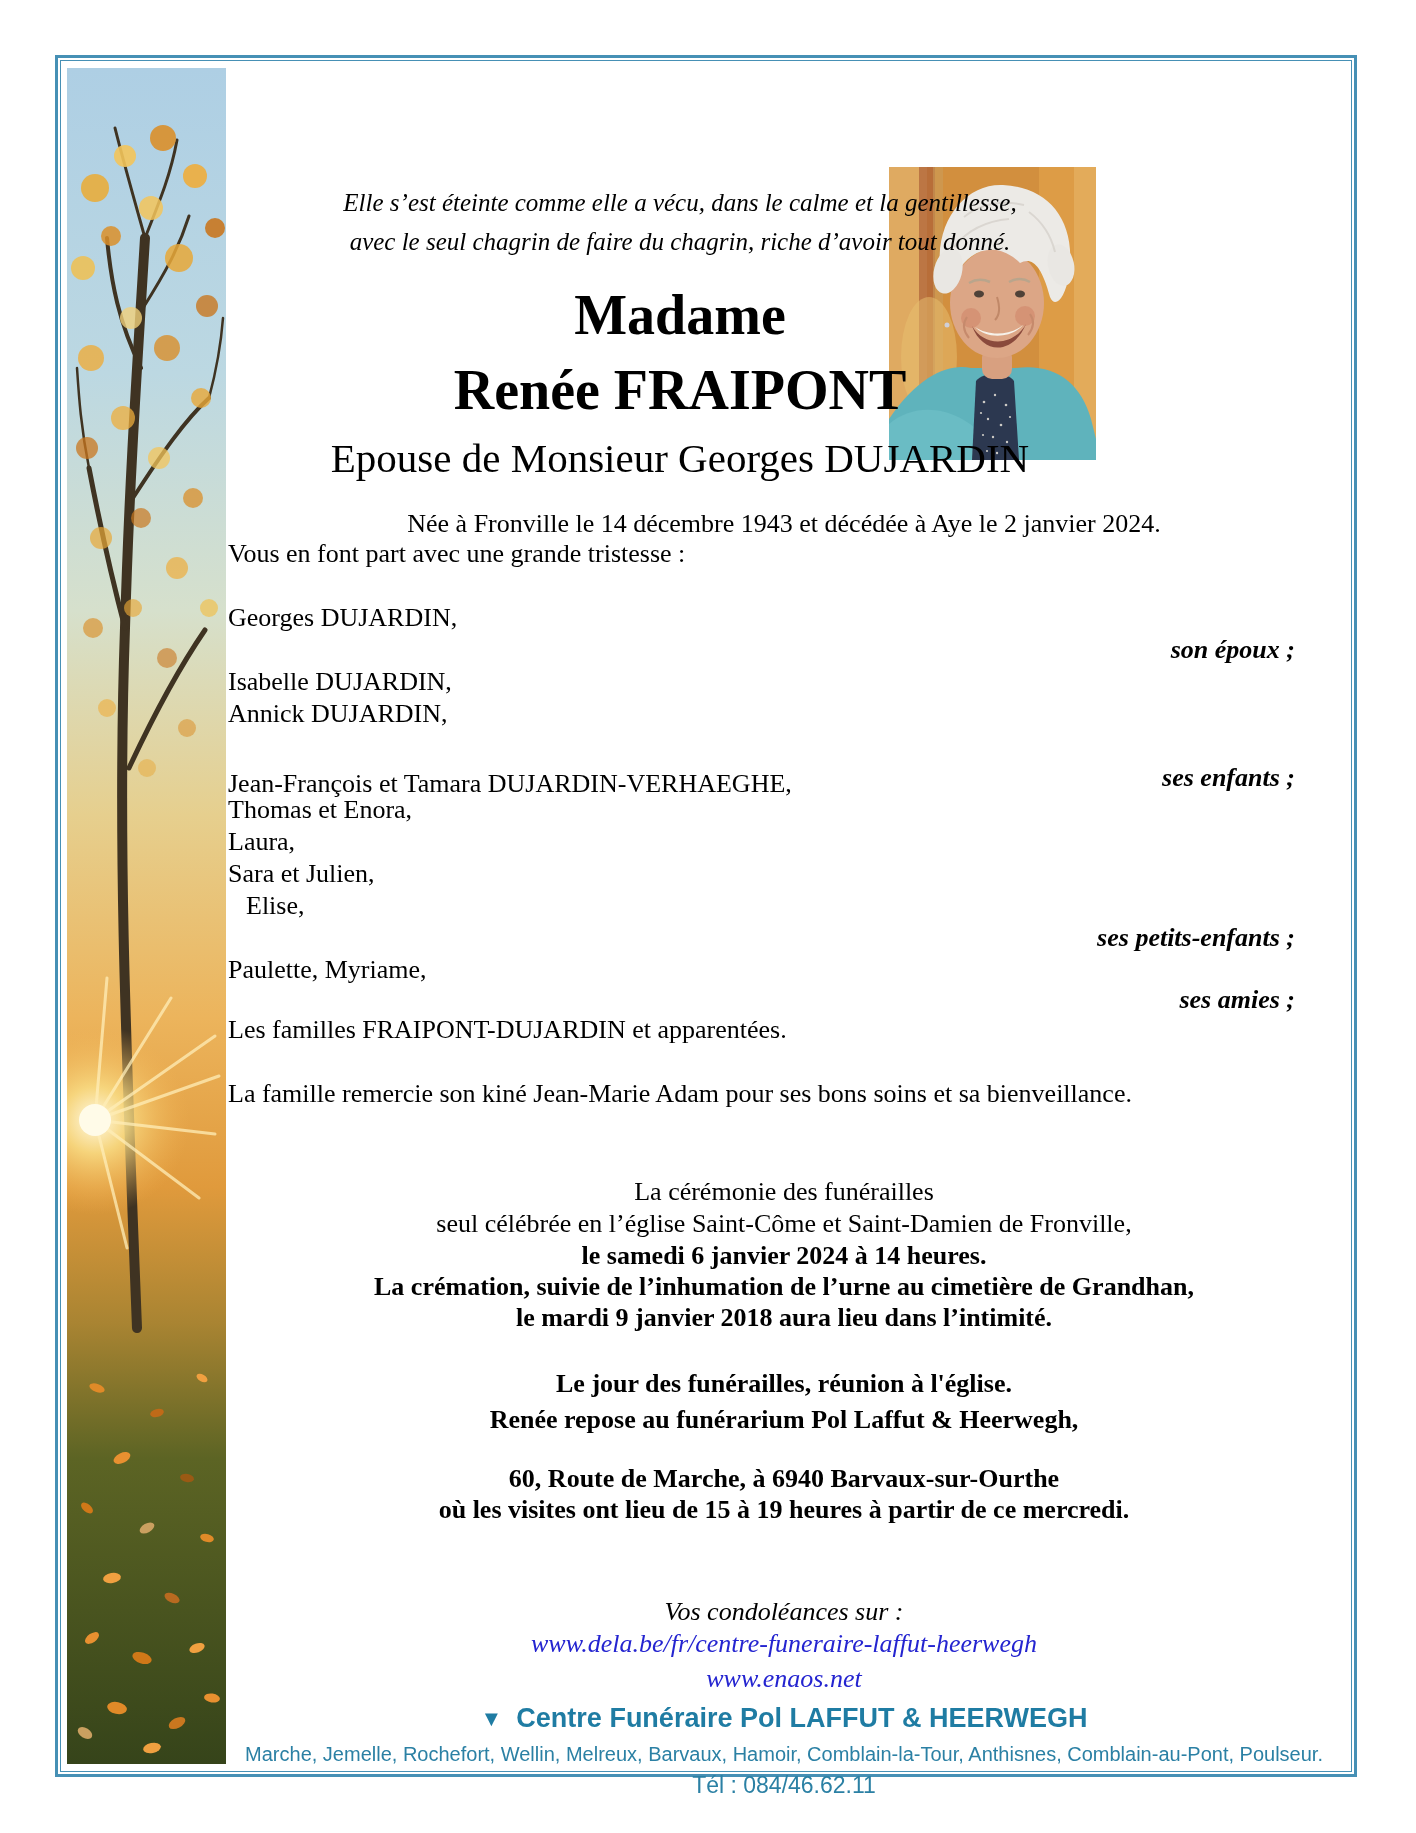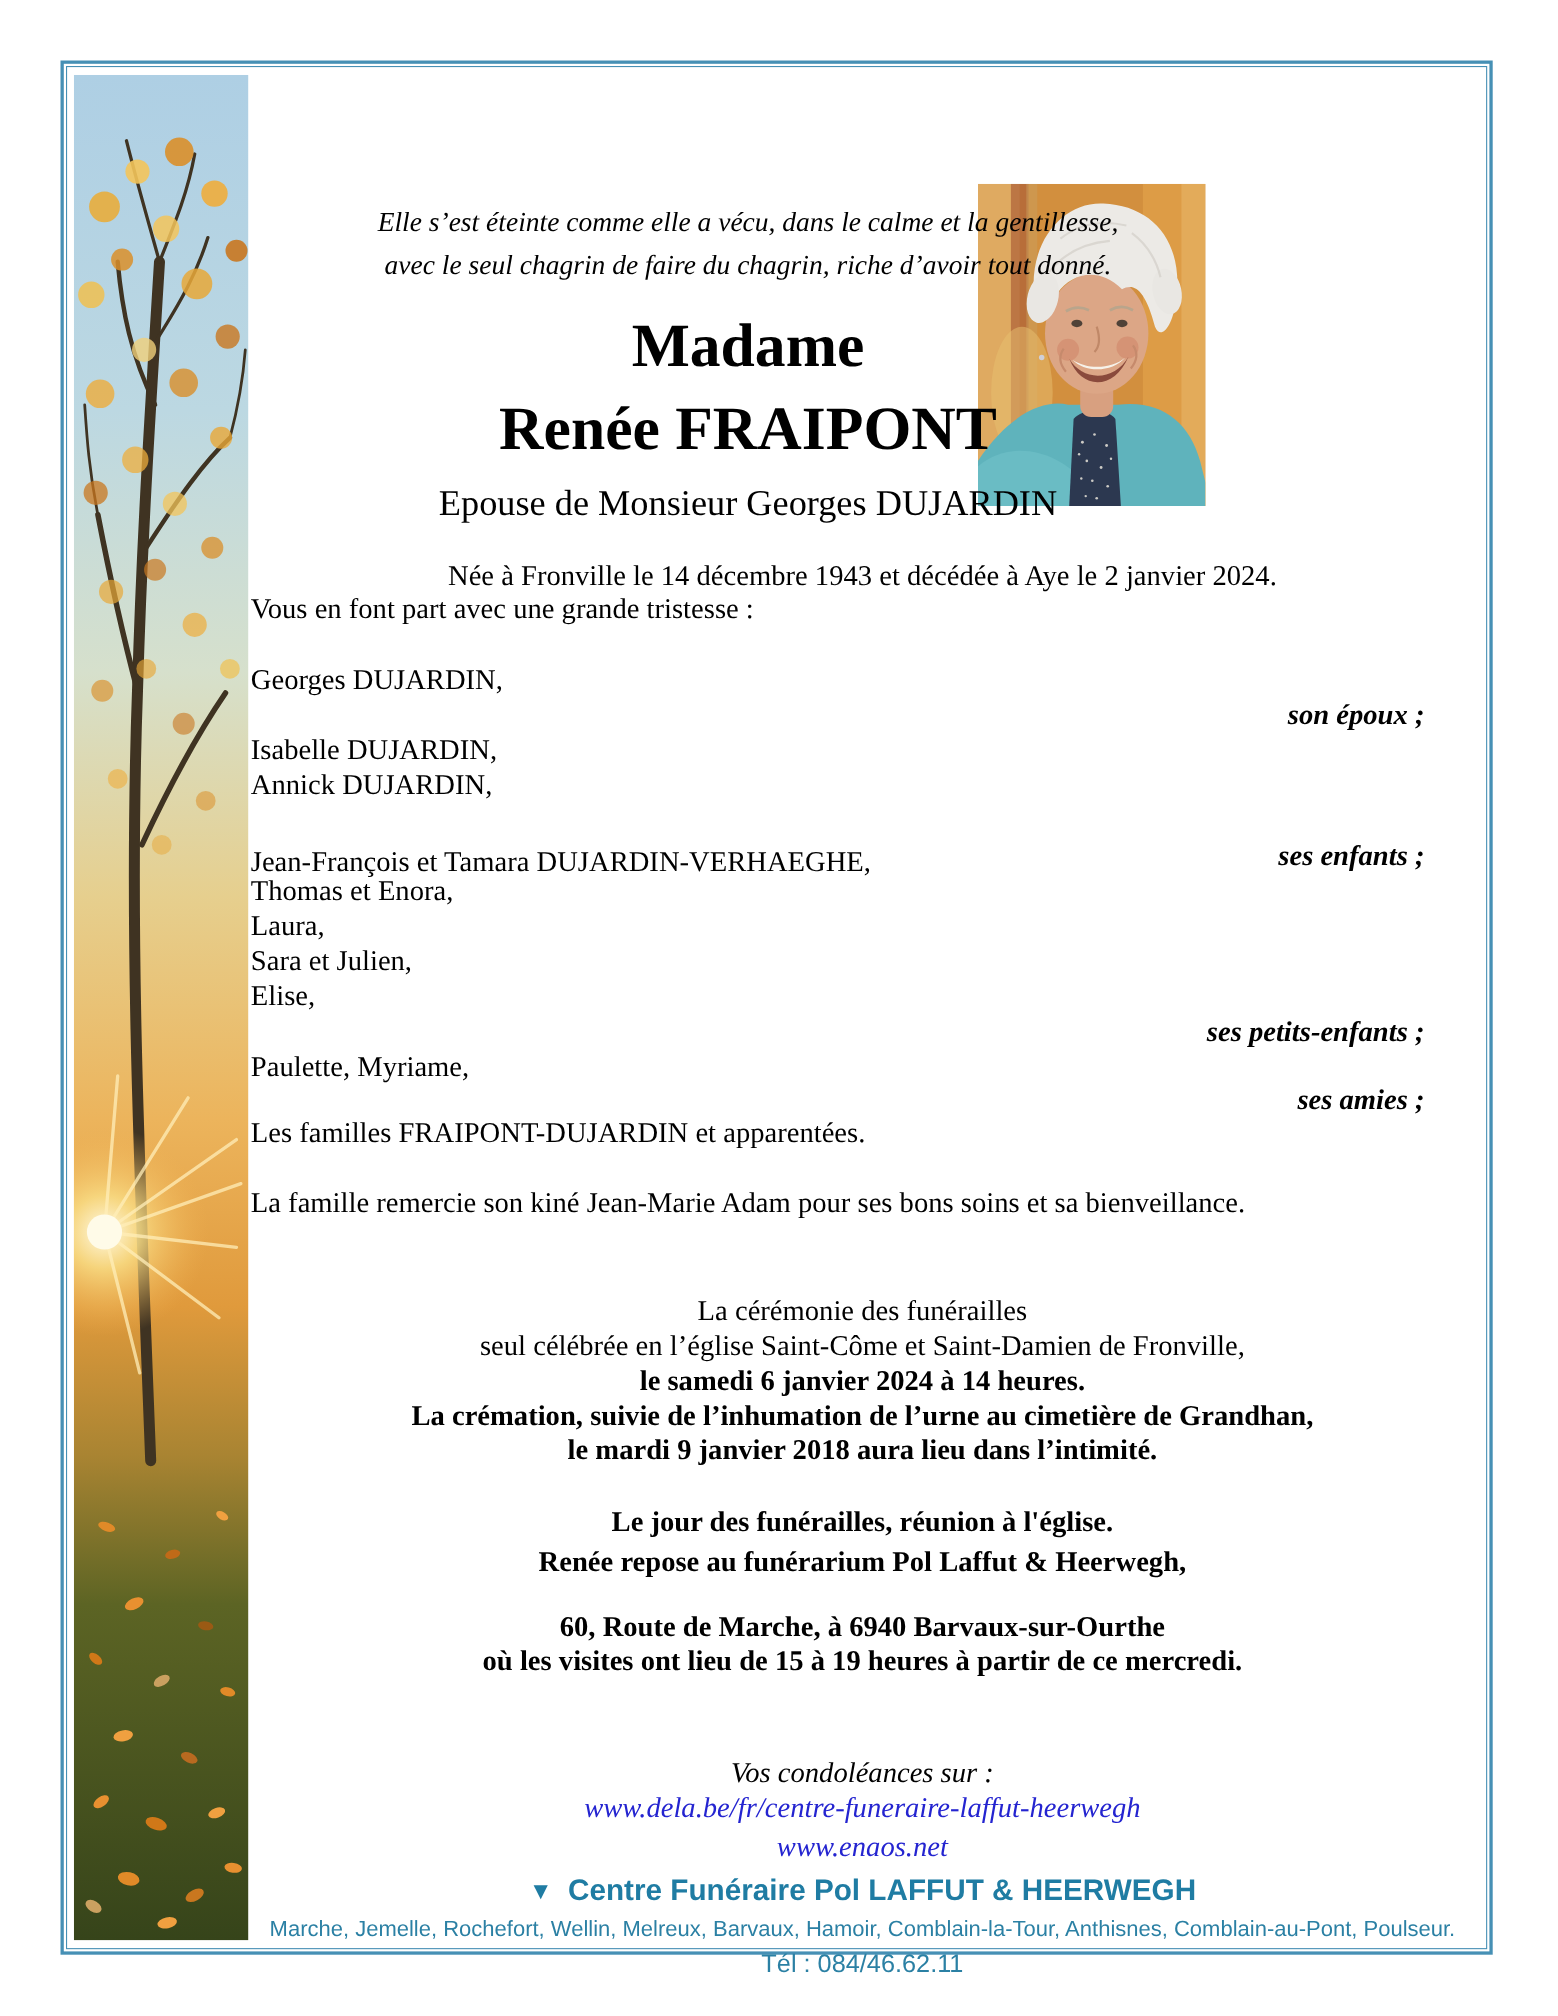--- a/index.html
+++ b/index.html
@@ -14,21 +14,21 @@
   .portrait{position:absolute;left:889px;top:167px;width:207px;height:293px;overflow:hidden;}
   .content{position:absolute;left:228px;top:0;width:1112px;height:1833px;}
   .line{position:absolute;left:0;right:0;font-size:26px;line-height:32px;white-space:nowrap;}
   .c{text-align:center;margin-top:34px;}
   .l{text-align:left;}
   .r{text-align:right;padding-right:45px;font-weight:bold;font-style:italic;}
   .b{font-weight:bold;}
   .hdr{position:absolute;left:0;width:904px;text-align:center;white-space:nowrap;}
   .ep{font-style:italic;font-size:25px;line-height:31px;}
   .t1{font-size:56px;line-height:64px;font-weight:bold;}
-  .t2{font-size:33px;line-height:56px;}
+  .t2{font-size:41px;line-height:56px;}
   .it{font-style:italic;}
   .link{font-style:italic;cursor:pointer;}
   .sans{font-family:"Liberation Sans", sans-serif;}
   .brand{font-size:27px;line-height:32px;font-weight:bold;}
   .cities{font-size:20px;line-height:28px;}
   .phone{font-size:23px;line-height:26px;}
   .tri{display:inline-block;margin-right:14px;font-size:22px;vertical-align:1px;}
 </style>
 </head>
 <body>
@@ -211,21 +211,21 @@
   <div class="line r" style="top:634px;">son époux ;</div>
 
   <div class="line l" style="top:666px;">Isabelle DUJARDIN,</div>
   <div class="line l" style="top:698px;">Annick DUJARDIN,</div>
   <div class="line l" style="top:730px;margin-top:38px;">Jean-François et Tamara DUJARDIN-VERHAEGHE,</div>
   <div class="line r" style="top:762px;">ses enfants ;</div>
 
   <div class="line l" style="top:794px;">Thomas et Enora,</div>
   <div class="line l" style="top:826px;">Laura,</div>
   <div class="line l" style="top:858px;">Sara et Julien,</div>
-  <div class="line l" style="top:890px;">Elise,</div>
+  <div class="line l" style="top:890px;margin-left:18px;">Elise,</div>
   <div class="line r" style="top:922px;">ses petits-enfants ;</div>
 
   <div class="line l" style="top:954px;">Paulette, Myriame,</div>
   <div class="line r" style="top:984px;">ses amies ;</div>
 
   <div class="line l" style="top:1014px;">Les familles FRAIPONT-DUJARDIN et apparentées.</div>
   <div class="line l" style="top:1078px;">La famille remercie son kiné Jean-Marie Adam pour ses bons soins et sa bienveillance.</div>
 
   <div class="line c" style="top:1142px;">La cérémonie des funérailles</div>
   <div class="line c" style="top:1174px;">seul célébrée en l’église Saint-Côme et Saint-Damien de Fronville,</div>

